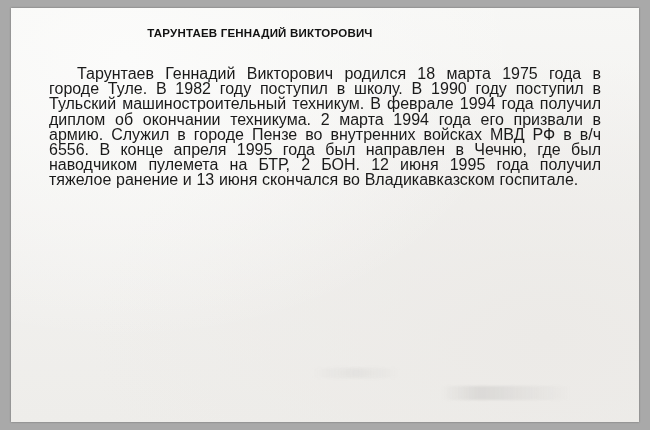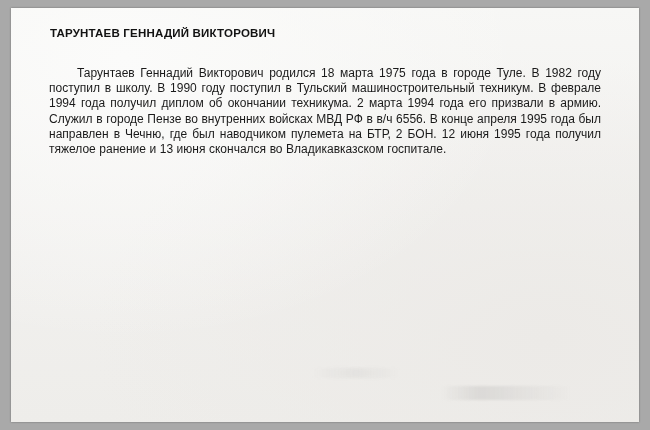--- a/index.html
+++ b/index.html
@@ -57,34 +57,35 @@
     left: 0;
     top: 0;
     right: 0;
     bottom: 0;
   }
   .title-block {
     position: absolute;
     left: 39px;
     top: 18px;
     width: 420px;
+    text-align: center;
   }
   .title-line {
     font-size: 11.5px;
     font-weight: bold;
     color: #121212;
     letter-spacing: 0.2px;
     line-height: 15px;
   }
   .body-text {
     position: absolute;
     left: 38px;
     top: 58px;
     width: 552px;
-    font-size: 12px;
+    font-size: 16px;
     line-height: 15.2px;
     color: #1a1a1a;
     text-align: justify;
     text-indent: 28px;
     text-justify: inter-word;
     word-spacing: 0.2px;
   }
 </style>
 </head>
 <body>

